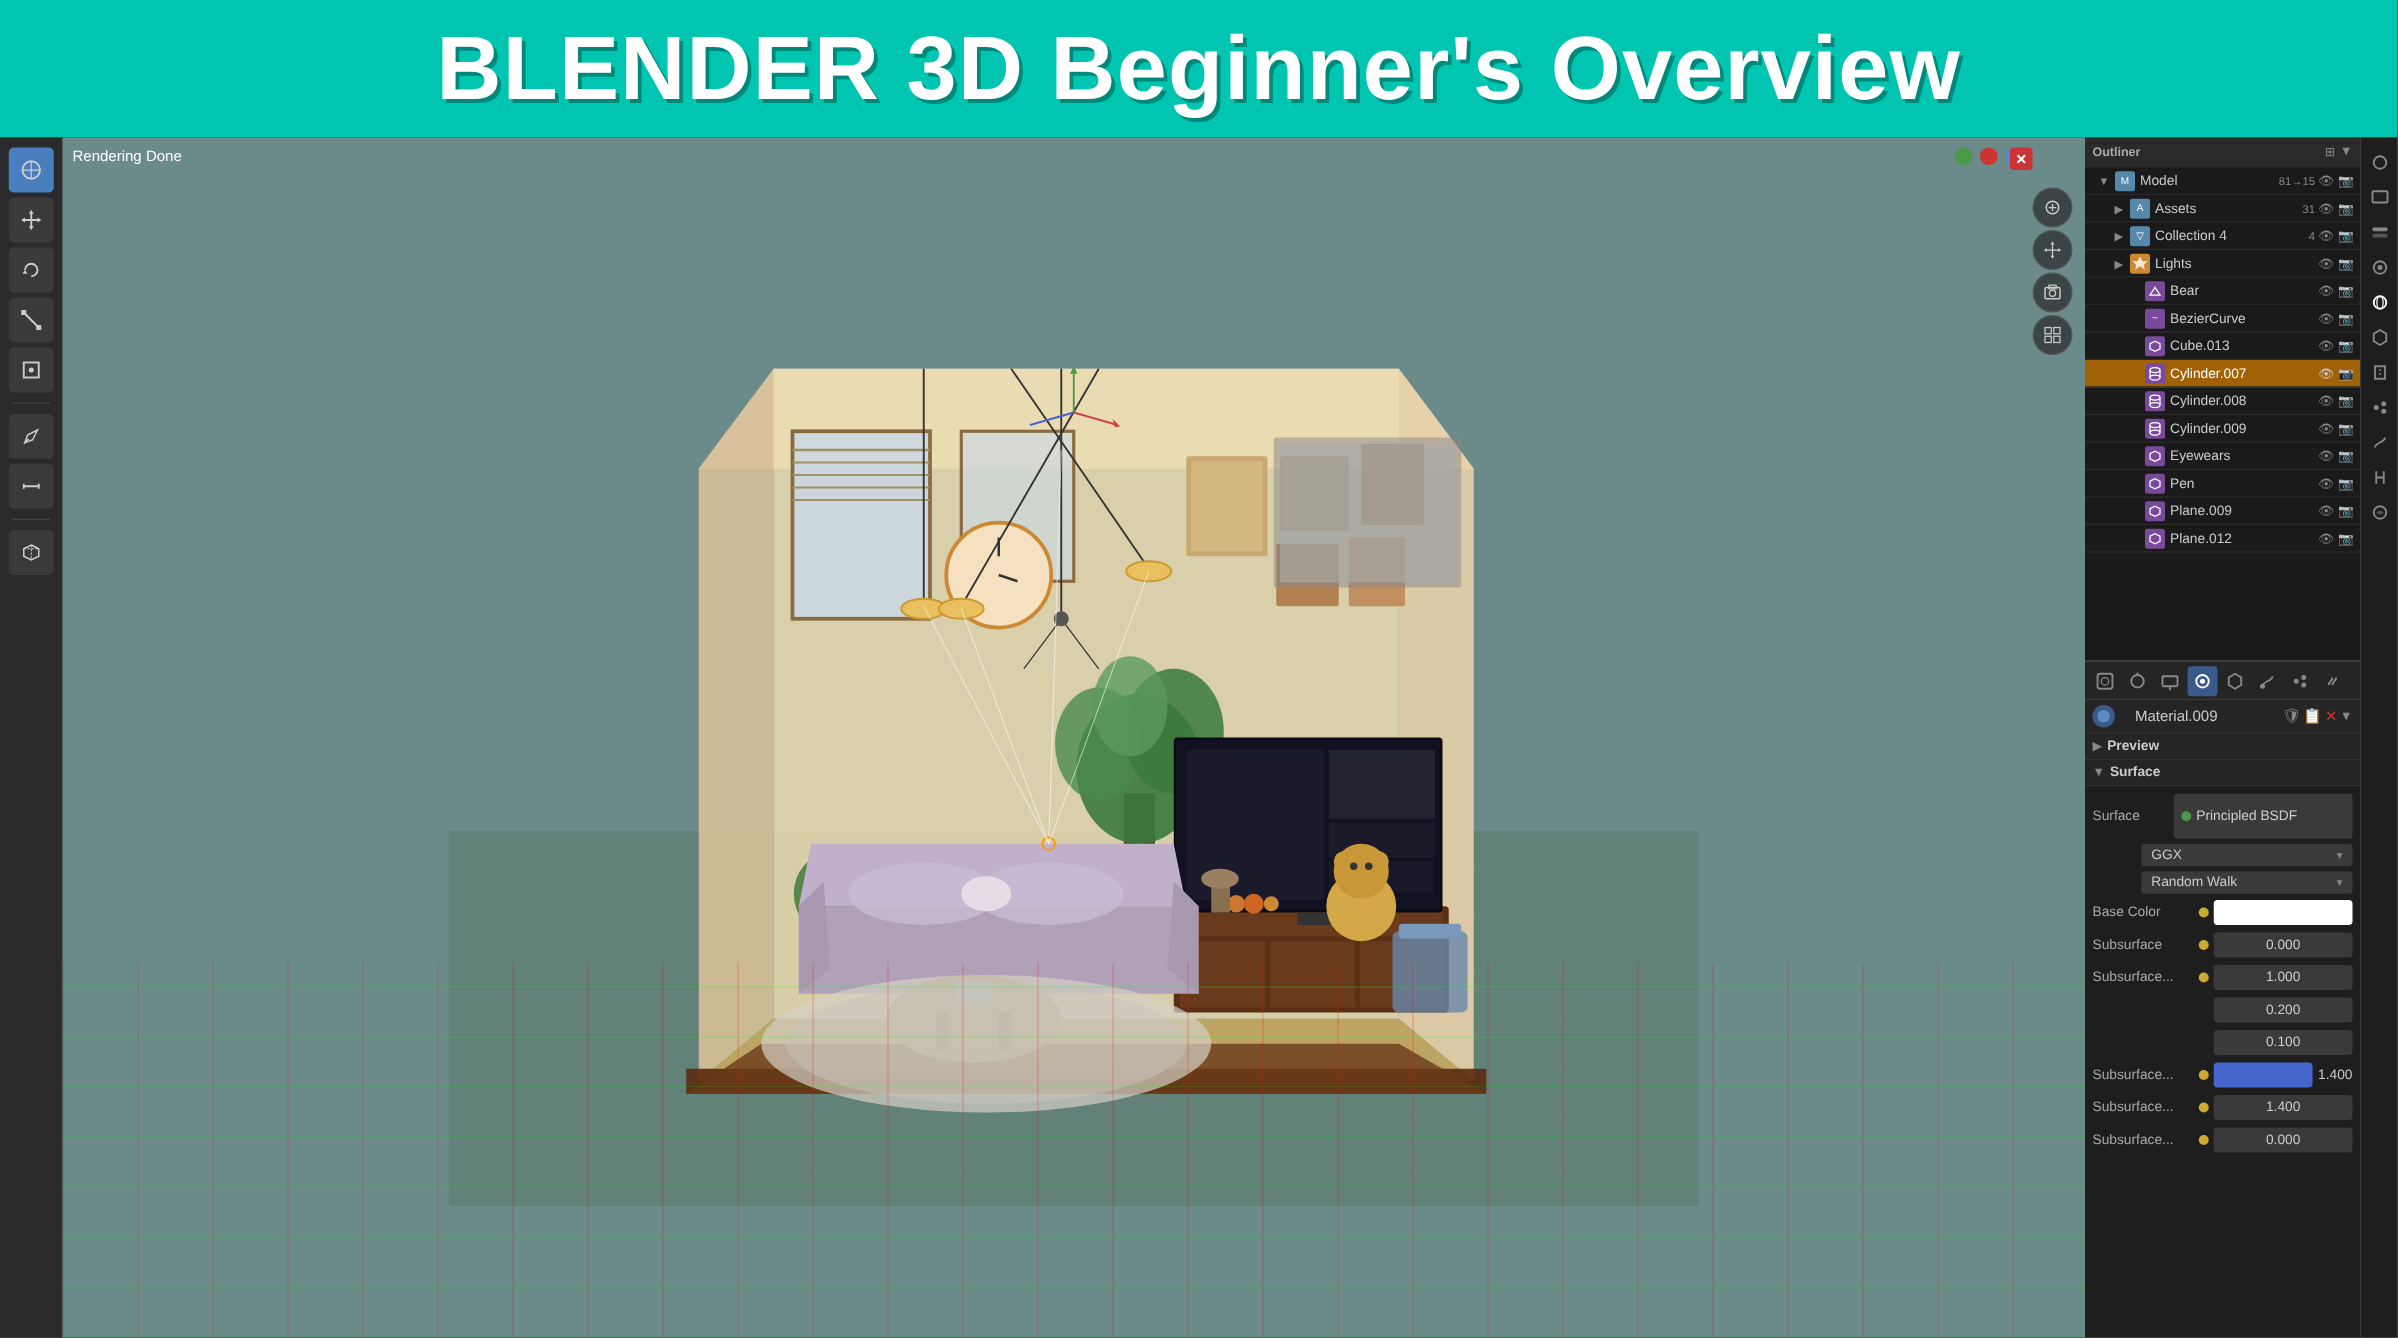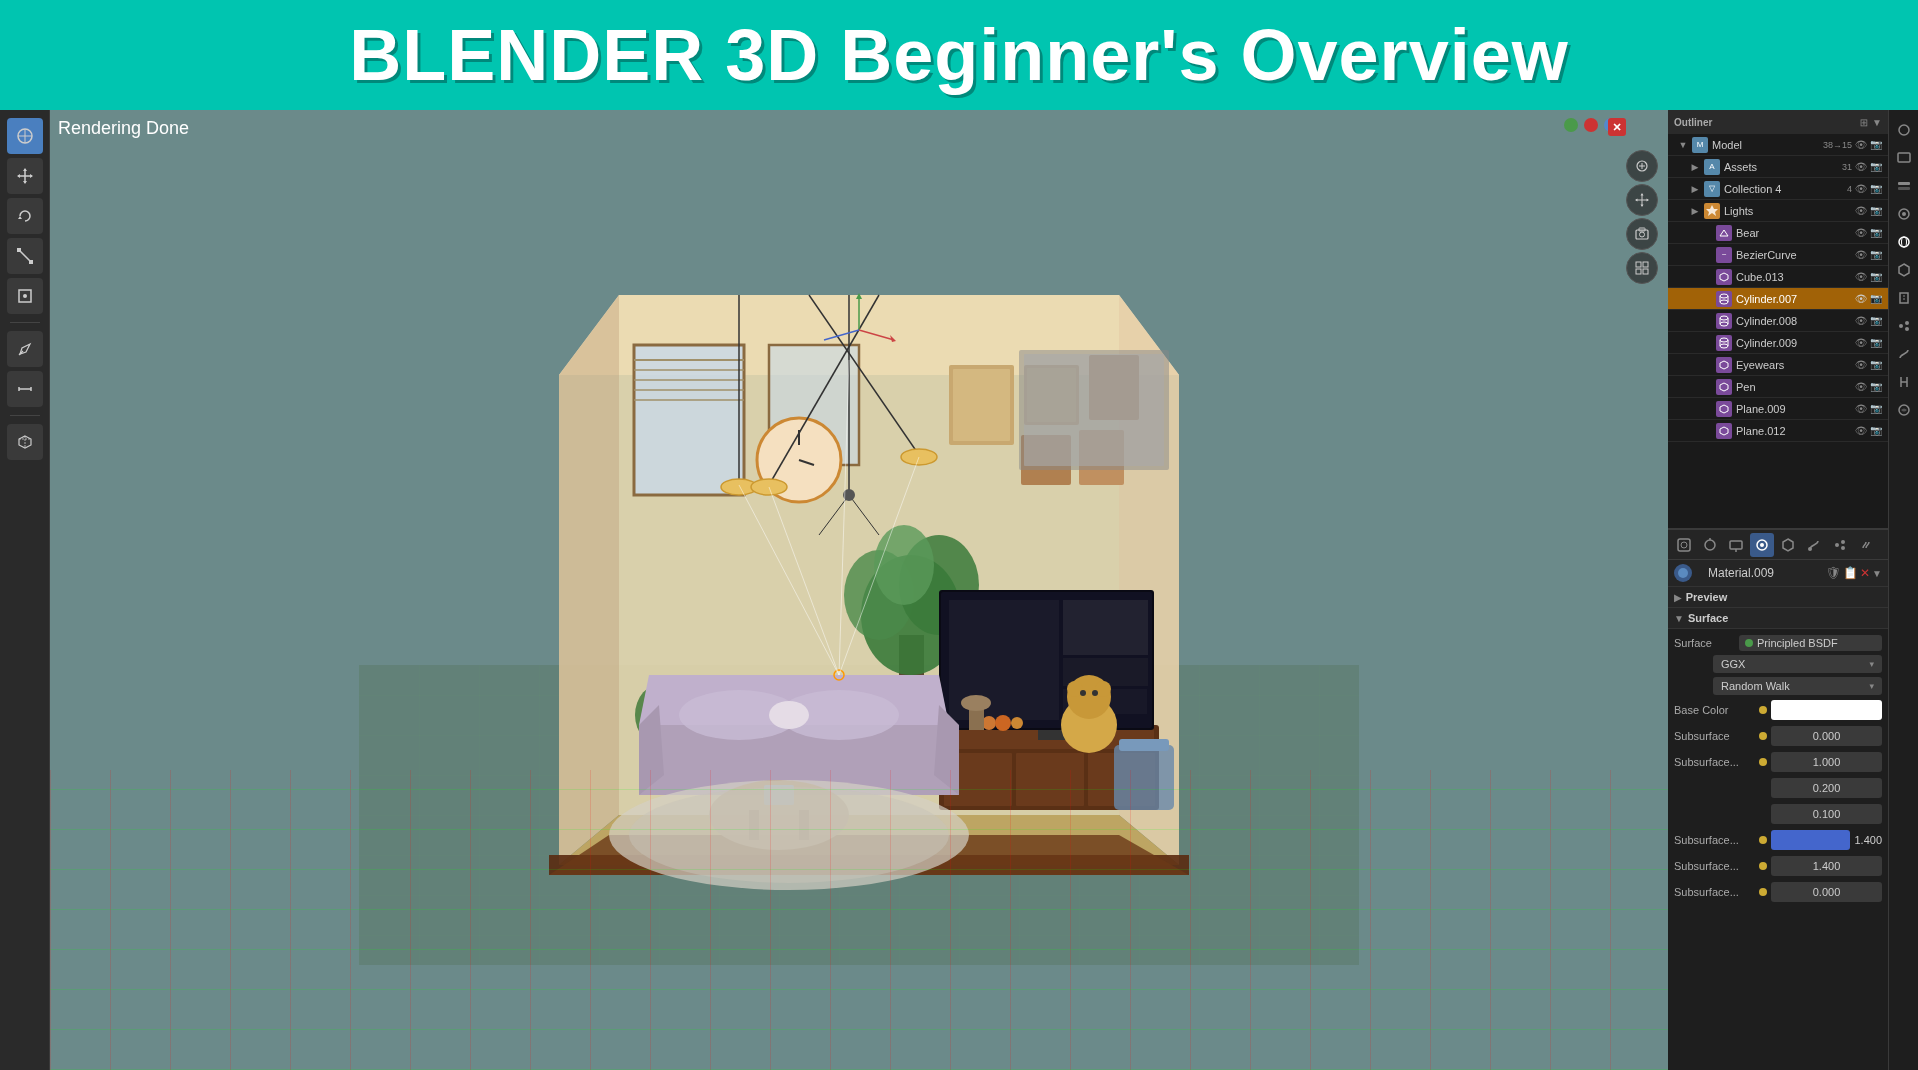--- a/index.html
+++ b/index.html
@@ -68,21 +68,21 @@
       height: 100%;
       background: #6b8a8a;
       position: relative;
       overflow: hidden;
     }
     #viewport-status {
       position: absolute;
       top: 8px;
       left: 8px;
       color: #fff;
-      font-size: 18px;
+      font-size: 12px;
       z-index: 10;
     }
 
     
     #viewport::after {
       content: '';
       position: absolute;
       bottom: 0;
       left: 0;
       right: 0;
@@ -617,21 +617,21 @@
           <span style="color:#888; font-size:10px;">⊞</span>
           <span style="color:#888; font-size:10px;">▼</span>
         </div>
       </div>
 
       <div class="outliner-item">
         <span class="item-expand">▼</span>
         <span class="item-icon icon-collection" style="background:#5588aa; color:#fff; font-size:8px;">M</span>
         <span class="item-label">Model</span>
         <div class="item-actions">
-          <span style="color:#888; font-size:9px;">38→15</span>
+          <span style="color:#888; font-size:9px;">81→15</span>
           <span class="item-action-btn">👁</span>
           <span class="item-action-btn">📷</span>
         </div>
       </div>
 
       <div class="outliner-item indent-1">
         <span class="item-expand">▶</span>
         <span class="item-icon" style="background:#5588aa; color:#fff; font-size:8px; width:16px; height:16px; border-radius:2px; display:flex; align-items:center; justify-content:center;">A</span>
         <span class="item-label">Assets</span>
         <div class="item-actions">
@@ -889,21 +889,21 @@
 
       <div>
         <div class="section-toggle">
           <span class="section-toggle-icon">▼</span>
           <span class="section-toggle-label">Surface</span>
         </div>
         <div class="section-content">
 
           <div class="surface-row">
             <span class="surface-label">Surface</span>
-            <div style="display:flex; align-items:center; flex:1; background:#3a3a3a; border-radius:3px; padding:2px 6px;">
+            <div style="display:flex; align-items:center; flex:1; background:#3a3a3a; border-radius:3px; padding:12px 6px;">
               <span style="width:8px; height:8px; border-radius:50%; background:#4a9a4a; margin-right:4px; display:inline-block;"></span>
               <span style="color:#ccc; font-size:11px;">Principled BSDF</span>
             </div>
           </div>
 
           <div class="dropdown-row">
             <div class="dropdown-btn">GGX</div>
           </div>
 
           <div class="dropdown-row">

